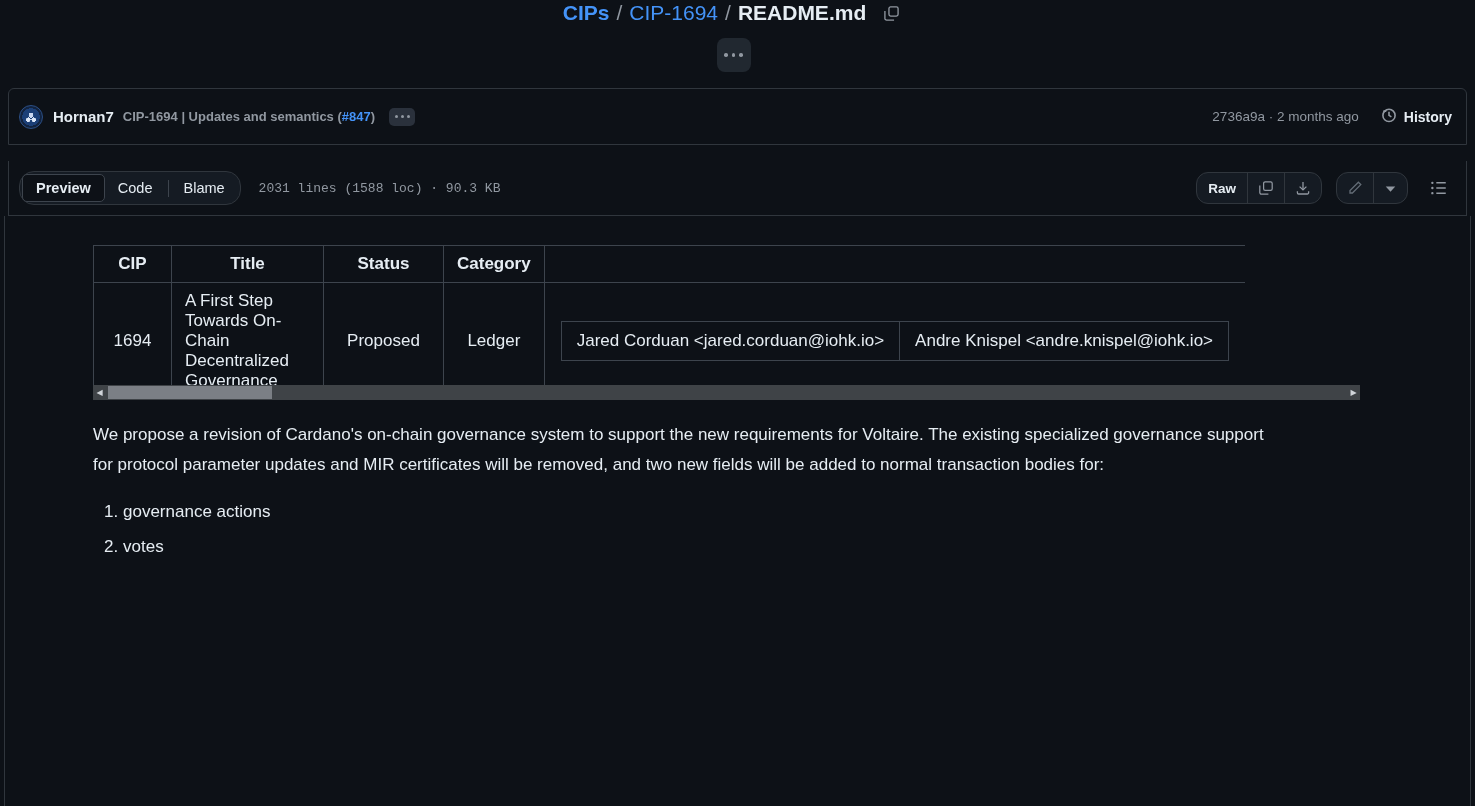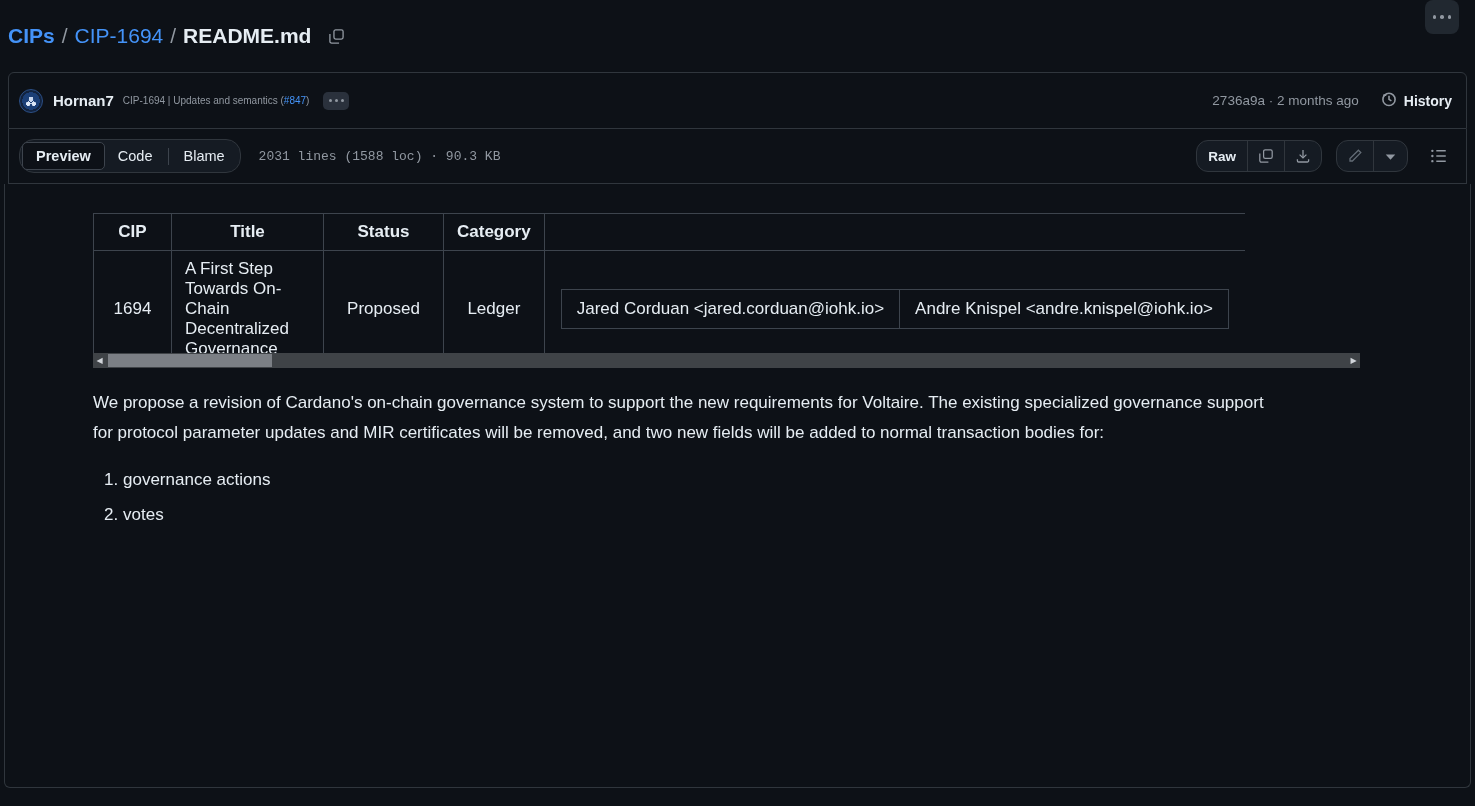--- a/index.html
+++ b/index.html
@@ -23,22 +23,22 @@
     background:var(--bg);
     color:var(--fg);
     font-family:"Liberation Sans", sans-serif;
     font-size:14px;
     -webkit-font-smoothing:antialiased;
   }
   .page{position:relative;width:1475px;height:806px;}
 
   
   .crumb-row{
-    display:flex;
-    height:72px;padding:0 16px 0 8px;
+    display:flex;align-items:center;
+    height:72px;padding:0 16px 0 8px;flex-direction:column;
   }
   .crumb{
     font-size:21px;line-height:1.2;
     display:flex;align-items:center;gap:0px;
     white-space:nowrap;
   }
   .crumb a{color:var(--link);text-decoration:none;font-weight:600;}
   .crumb a.dim{font-weight:400;}
   .crumb .sep{color:var(--muted);padding:0 7px;font-weight:400;}
   .crumb .cur{font-weight:700;color:var(--fg);}
@@ -49,39 +49,39 @@
   .spacer{flex:1;}
   .kebab{
     width:34px;height:34px;border-radius:8px;background:#212830;
     border:1px solid transparent;
     display:flex;align-items:center;justify-content:center;gap:4px;cursor:pointer;
   }
   .kebab i{width:3.5px;height:3.5px;border-radius:50%;background:#9198a1;display:block;}
 
   
   .commit-wrap{
-    margin:0 8px;
+    margin:16px 8px;
     border:1px solid var(--border);
     border-radius:6px 6px 0 0;
     background:var(--panel);
     height:57px;
     display:flex;align-items:center;
     padding:0 14px 0 10px;
   }
   .avatar{
     width:24px;height:24px;border-radius:50%;flex:none;margin-right:10px;
     background:
       radial-gradient(circle at 50% 42%, #c9d7ef 0 14%, rgba(201,215,239,0) 15%),
       radial-gradient(circle at 38% 62%, #dbe6f7 0 11%, rgba(219,230,247,0) 12%),
       radial-gradient(circle at 62% 62%, #dbe6f7 0 11%, rgba(219,230,247,0) 12%),
       radial-gradient(circle at 50% 50%, #1b3f77 0 56%, #12233f 57% 78%, #0e1a2e 79% 100%);
     border:1px solid #2b4f86;
   }
   .author{font-weight:700;font-size:15px;color:var(--fg);margin-right:9px;white-space:nowrap;}
-  .commit-msg{font-size:10px;color:var(--muted);white-space:nowrap;}
+  .commit-msg{font-size:13px;color:var(--muted);white-space:nowrap;font-weight:bold;}
   .commit-msg a{color:var(--link);text-decoration:none;}
   .commit-ellipsis{
     margin-left:14px;height:18px;min-width:26px;border-radius:5px;background:#2a313c;
     display:inline-flex;align-items:center;justify-content:center;gap:3px;padding:0 5px;cursor:pointer;
   }
   .commit-ellipsis i{width:3px;height:3px;border-radius:50%;background:#9198a1;display:block;}
   .commit-meta{font-size:13.5px;color:var(--muted);white-space:nowrap;margin-right:22px;}
   .history{
     display:inline-flex;align-items:center;gap:7px;font-size:14px;font-weight:600;color:var(--fg);
     white-space:nowrap;cursor:pointer;

